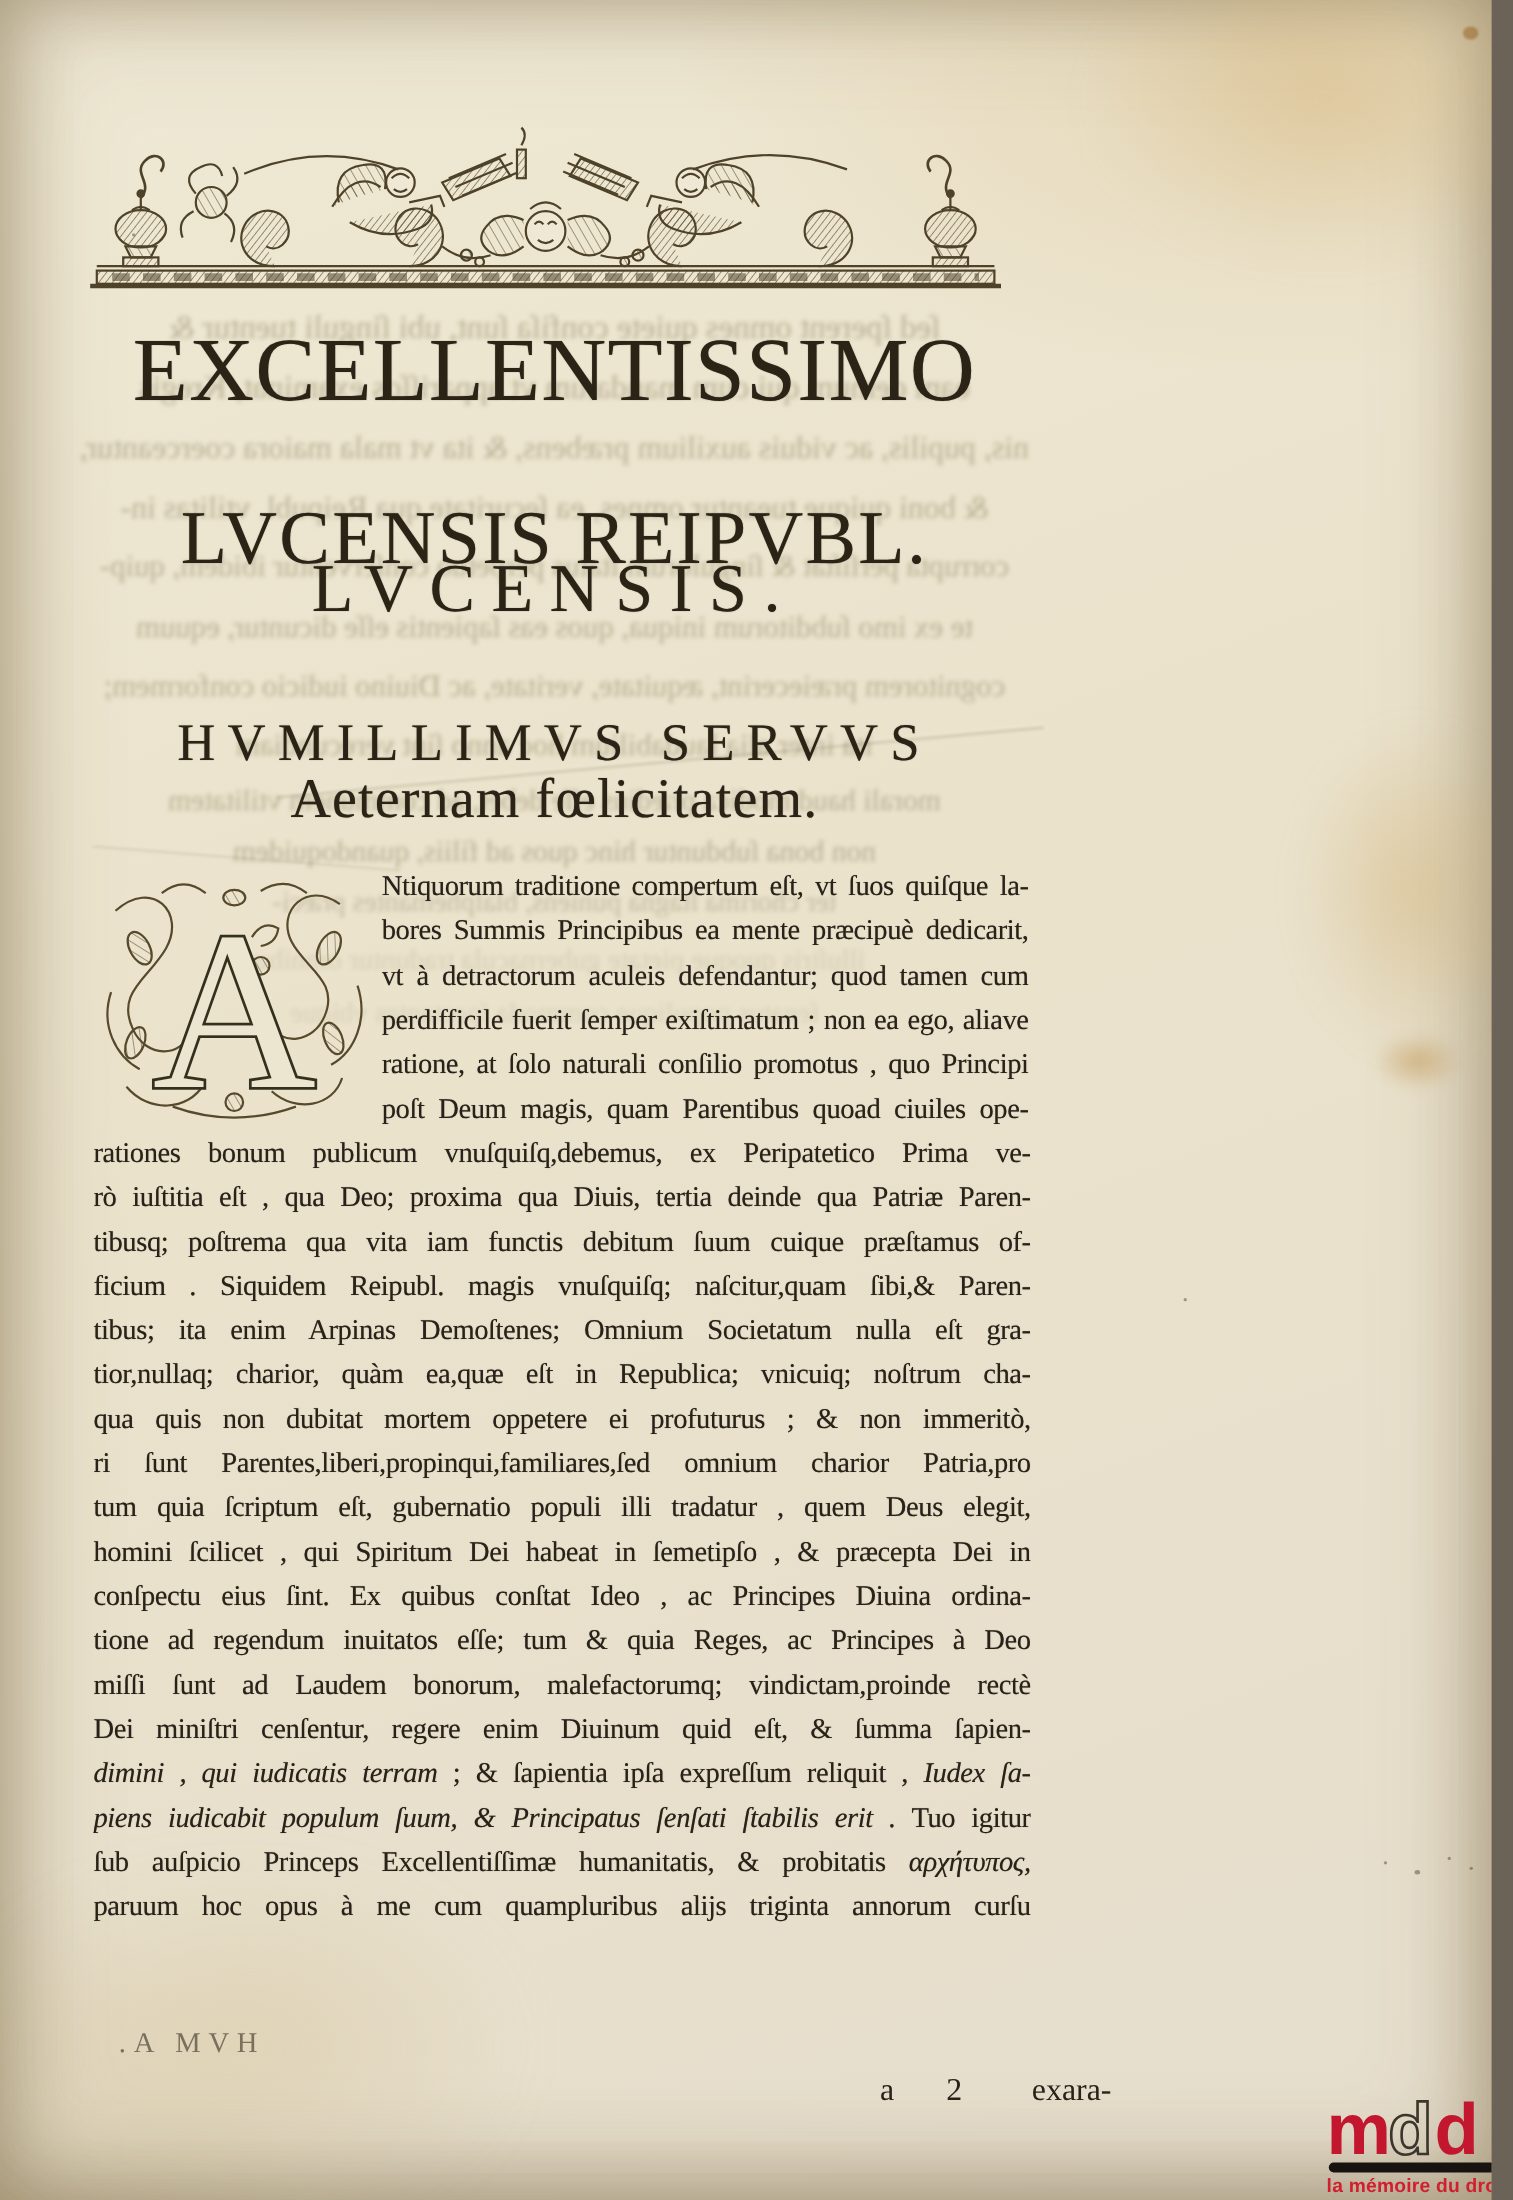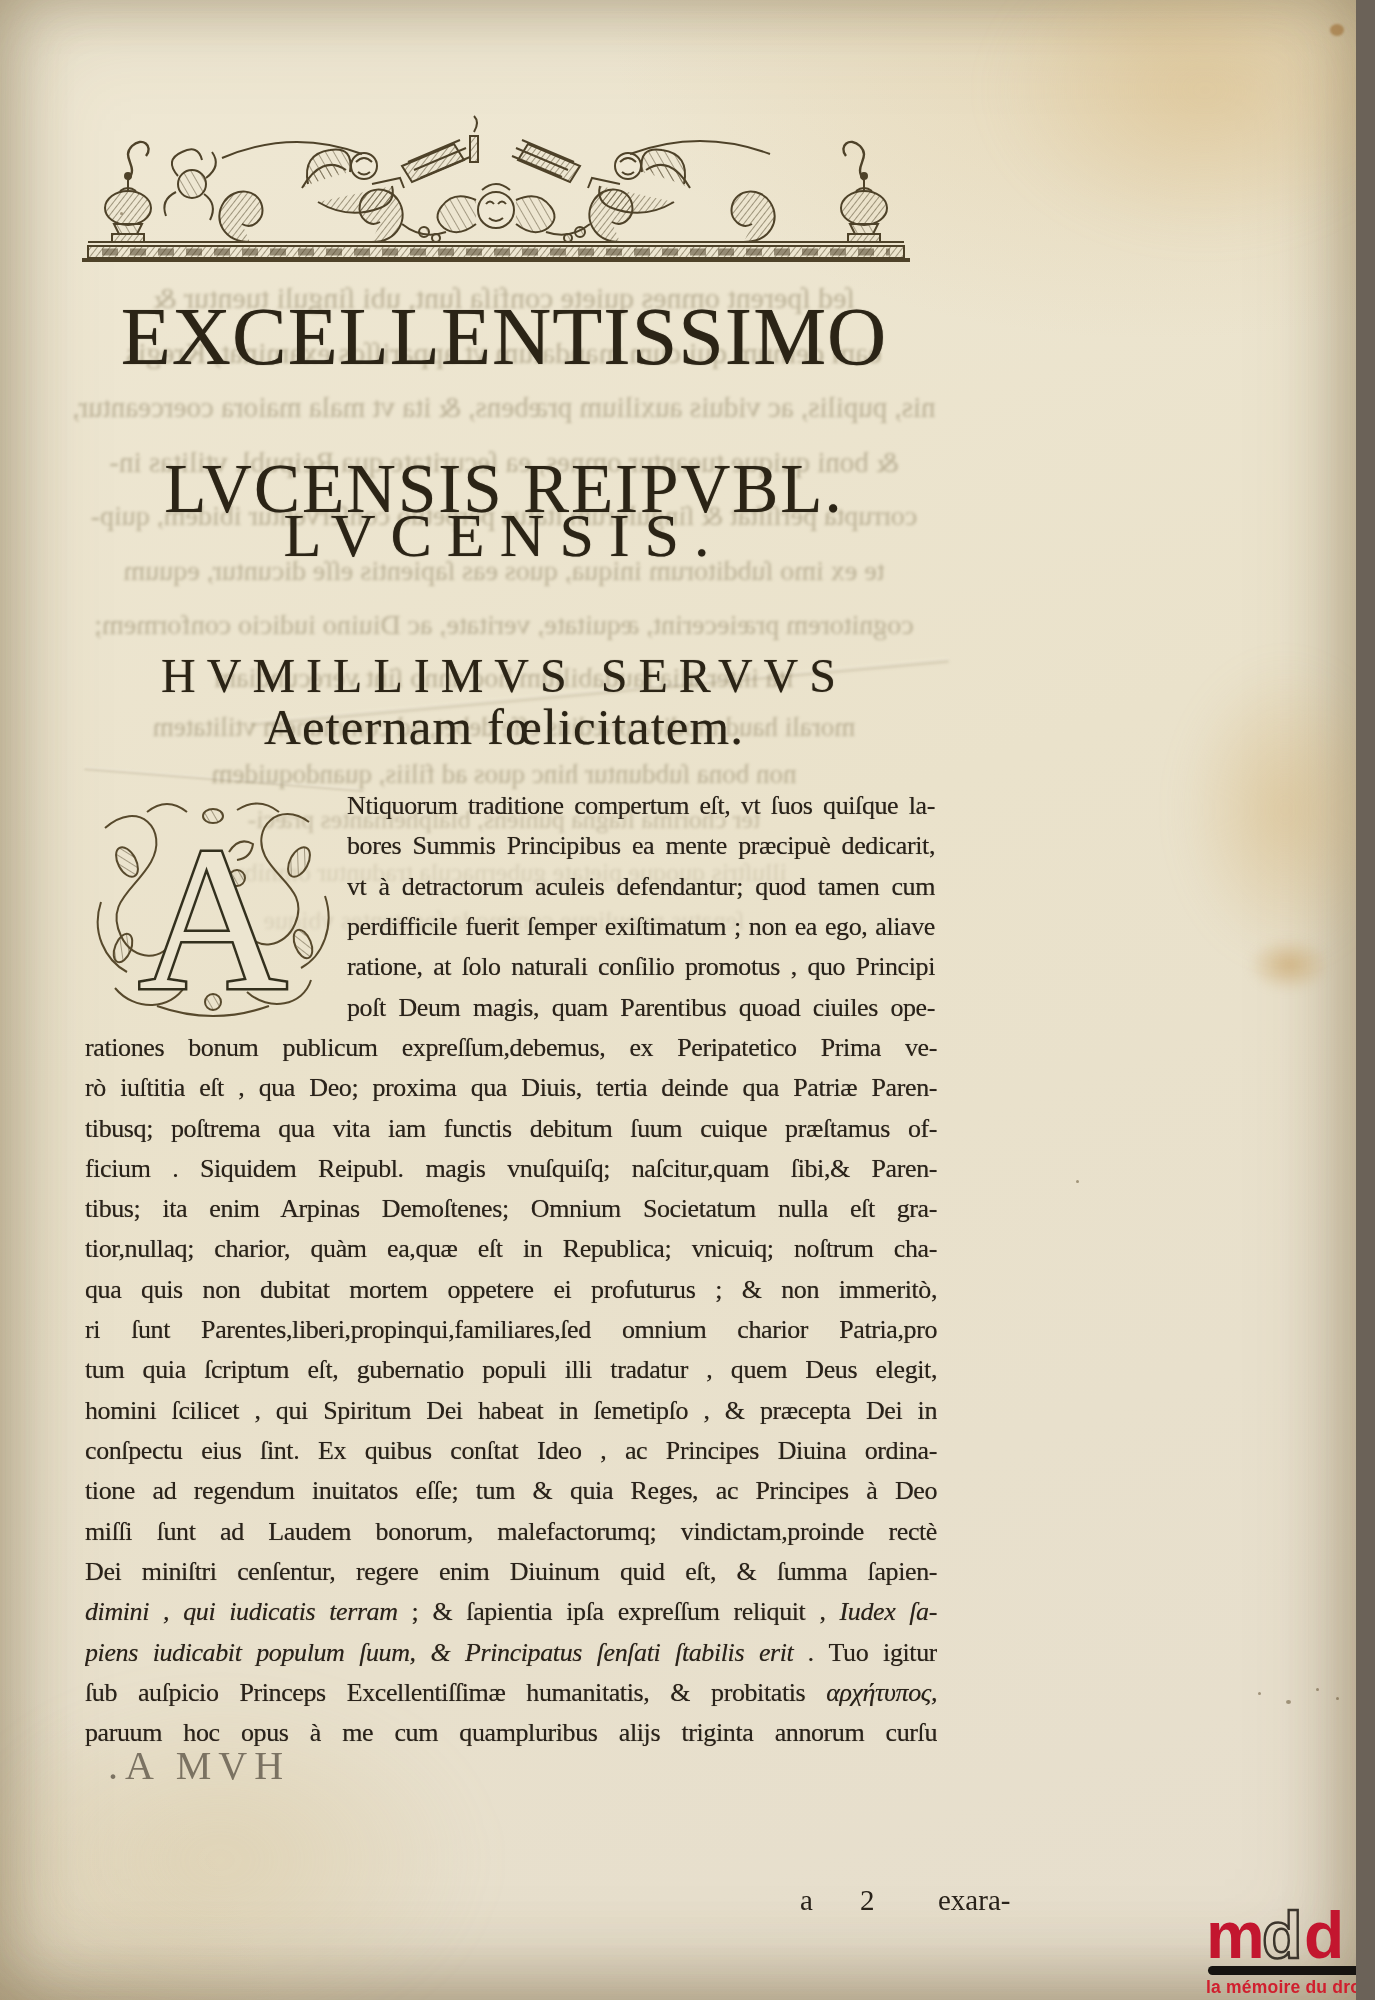--- a/index.html
+++ b/index.html
@@ -44,21 +44,21 @@
   #dropcap{position:absolute;left:2px;top:6px;width:252px;height:234px;}
   .bline{height:40.32px;line-height:40.32px;text-align:justify;text-align-last:justify;
     font-size:26px;letter-spacing:-0.4px;word-spacing:-1px;overflow:hidden;
     text-shadow:0 0 .7px rgba(41,33,19,.55);}
   #indent-lines{margin-left:262px;width:588px;}
   #full-lines{width:852px;}
   .it{font-style:italic;}
   
   #sig{left:800px;top:1884px;font-size:29px;letter-spacing:20px;}
   #catch{left:938px;top:1884px;font-size:29px;}
-  #stamp{left:108px;top:1742px;font-size:40px;letter-spacing:7px;color:rgba(58,50,38,.62);filter:blur(.5px);}
+  #stamp{left:108px;top:1842px;font-size:26px;letter-spacing:7px;color:rgba(58,50,38,.62);filter:blur(.5px);}
   
   #mdd{left:1204px;top:1896px;width:164px;height:100px;}
 </style>
 </head>
 <body>
 
 <div id="stage">
 
   <div class="stain st1"></div>
   <div class="stain st2"></div>
@@ -213,21 +213,21 @@
     </svg>
     <div id="indent-lines">
         <div class="bline"><span>Ntiquorum traditione compertum eſt, vt ſuos quiſque la-</span></div>
         <div class="bline"><span>bores Summis Principibus ea mente præcipuè dedicarit,</span></div>
         <div class="bline"><span>vt à detractorum aculeis defendantur; quod tamen cum</span></div>
         <div class="bline"><span>perdifficile fuerit ſemper exiſtimatum ; non ea ego, aliave</span></div>
         <div class="bline"><span>ratione, at ſolo naturali conſilio promotus , quo Principi</span></div>
         <div class="bline"><span>poſt Deum magis, quam Parentibus quoad ciuiles ope-</span></div>
       </div>
     <div id="full-lines">
-        <div class="bline"><span>rationes bonum publicum expreſſum,debemus, ex Peripatetico Prima ve-</span></div>
+        <div class="bline"><span>rationes bonum publicum vnuſquiſq,debemus, ex Peripatetico Prima ve-</span></div>
         <div class="bline"><span>rò iuſtitia eſt , qua Deo; proxima qua Diuis, tertia deinde qua Patriæ Paren-</span></div>
         <div class="bline"><span>tibusq; poſtrema qua vita iam functis debitum ſuum cuique præſtamus of-</span></div>
         <div class="bline"><span>ficium .  Siquidem Reipubl. magis vnuſquiſq; naſcitur,quam ſibi,&amp; Paren-</span></div>
         <div class="bline"><span>tibus; ita enim Arpinas Demoſtenes; Omnium Societatum nulla eſt gra-</span></div>
         <div class="bline"><span>tior,nullaq; charior, quàm ea,quæ eſt in Republica; vnicuiq; noſtrum cha-</span></div>
         <div class="bline"><span>qua quis non dubitat mortem oppetere ei profuturus ; &amp; non immeritò,</span></div>
         <div class="bline"><span>ri ſunt Parentes,liberi,propinqui,familiares,ſed omnium charior Patria,pro</span></div>
         <div class="bline"><span>tum quia ſcriptum eſt, gubernatio populi illi tradatur , quem Deus elegit,</span></div>
         <div class="bline"><span>homini ſcilicet , qui Spiritum Dei habeat in ſemetipſo , &amp; præcepta Dei in</span></div>
         <div class="bline"><span>conſpectu eius ſint.  Ex quibus conſtat Ideo , ac Principes Diuina ordina-</span></div>

